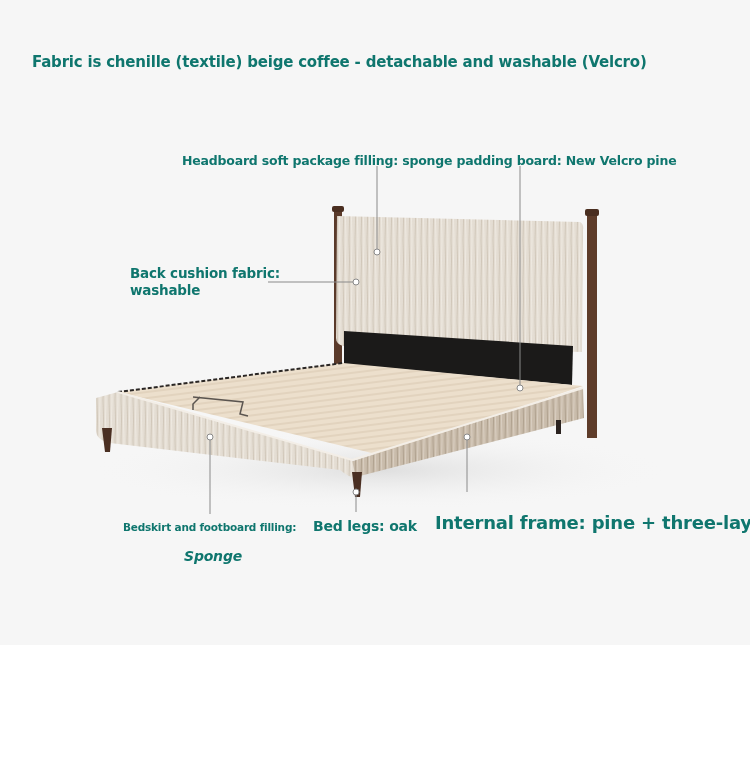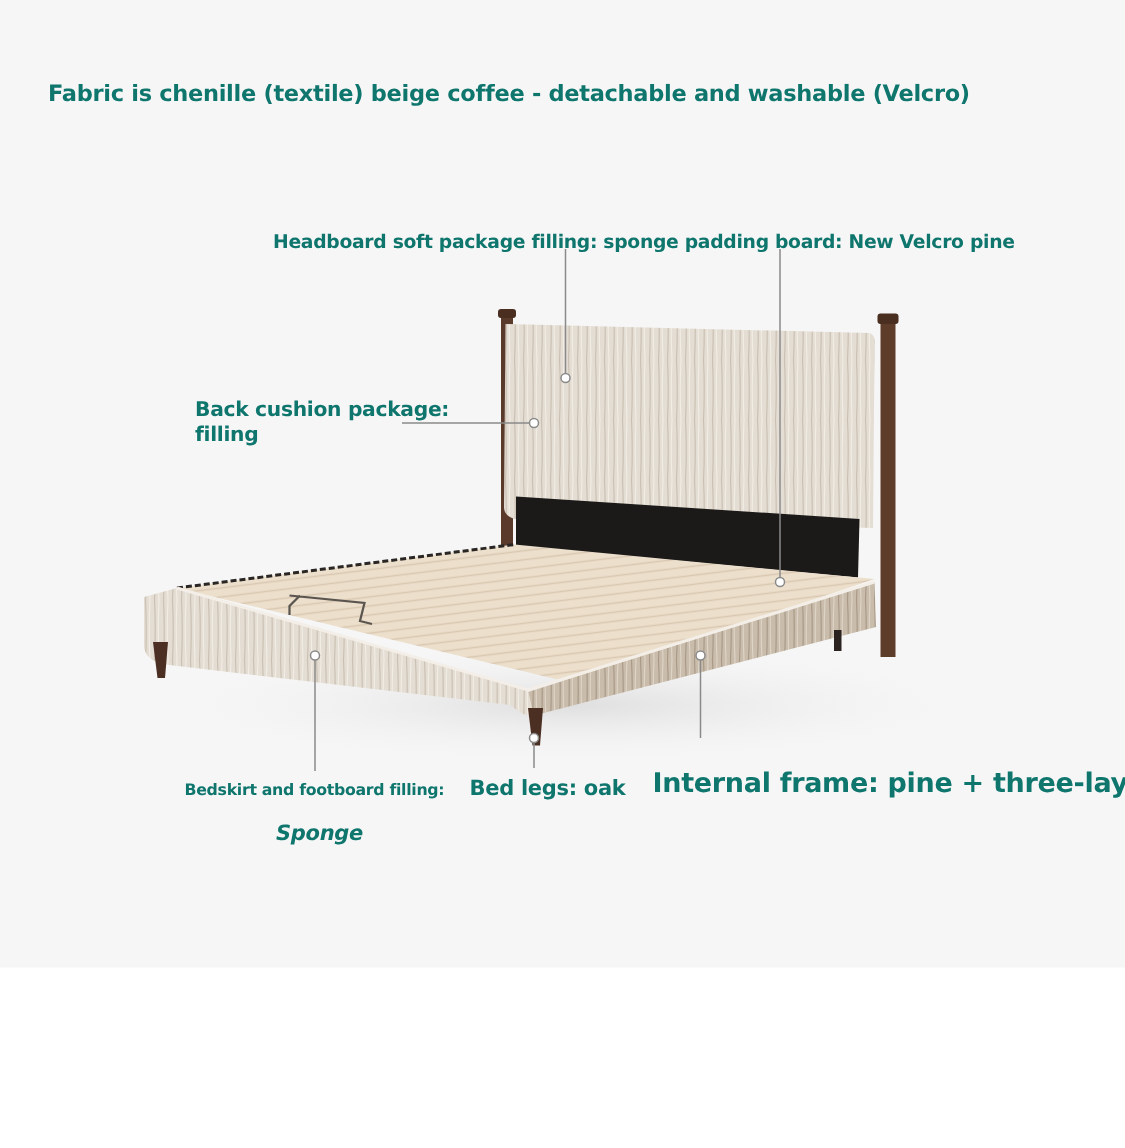--- a/index.html
+++ b/index.html
@@ -83,21 +83,21 @@
     <circle cx="520" cy="388" r="3"></circle>
     <circle cx="210" cy="437" r="3"></circle>
     <circle cx="467" cy="437" r="3"></circle>
     <circle cx="356" cy="492" r="3"></circle>
   </g>
 </svg>
 
 <div class="lbl title">Fabric is chenille (textile) beige coffee - detachable and washable (Velcro)</div>
 <div class="lbl headboard-lbl">Headboard soft package filling: sponge padding board: New Velcro pine</div>
 <div class="lbl back-lbl">
-  <div>Back cushion package:</div>
-  <div>filling</div>
+  <div>Back cushion fabric:</div>
+  <div>washable</div>
 </div>
 <div class="lbl bedskirt-lbl">Bedskirt and footboard filling:</div>
 <div class="lbl sponge-lbl">Sponge</div>
 <div class="lbl legs-lbl">Bed legs: oak</div>
 <div class="lbl frame-lbl">
   <div>Internal frame: pine + three-layer solid</div>
 </div>
 
 </body></html>

